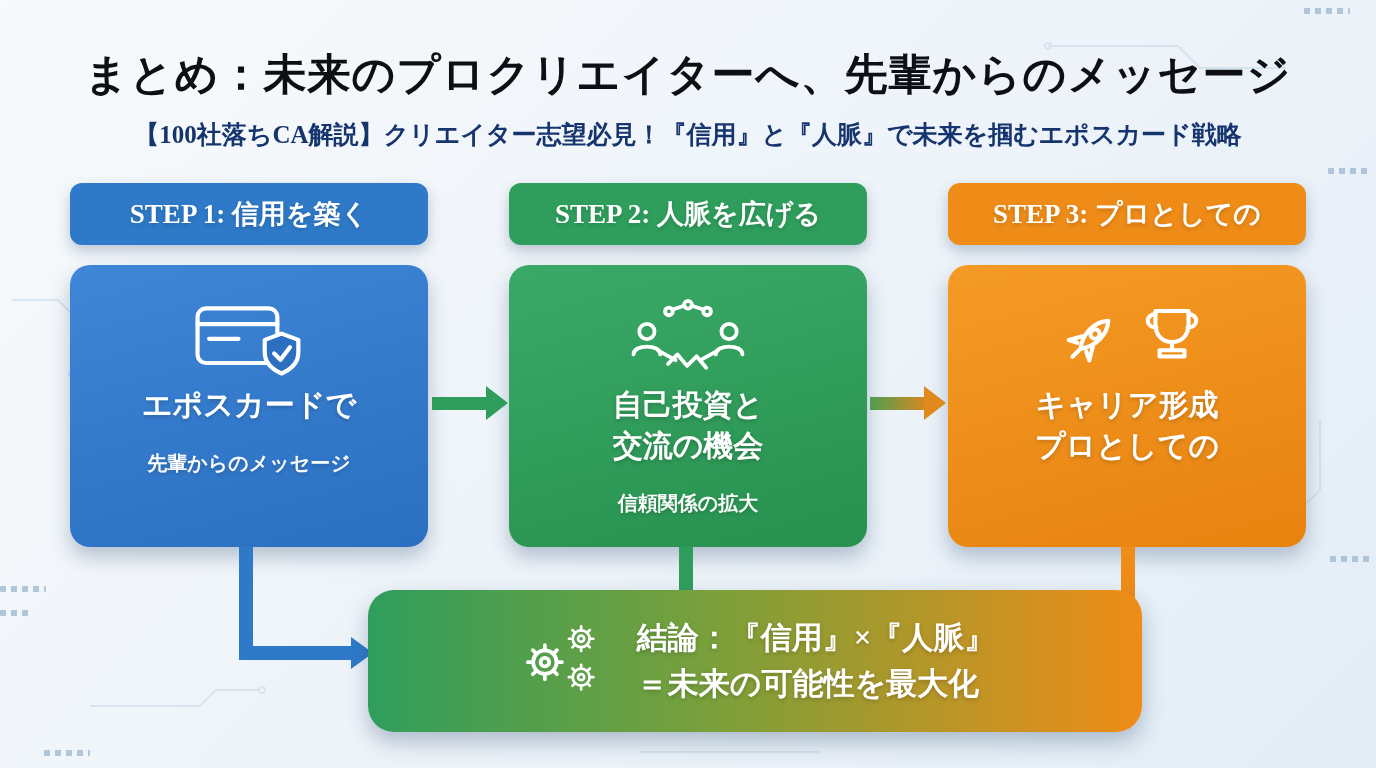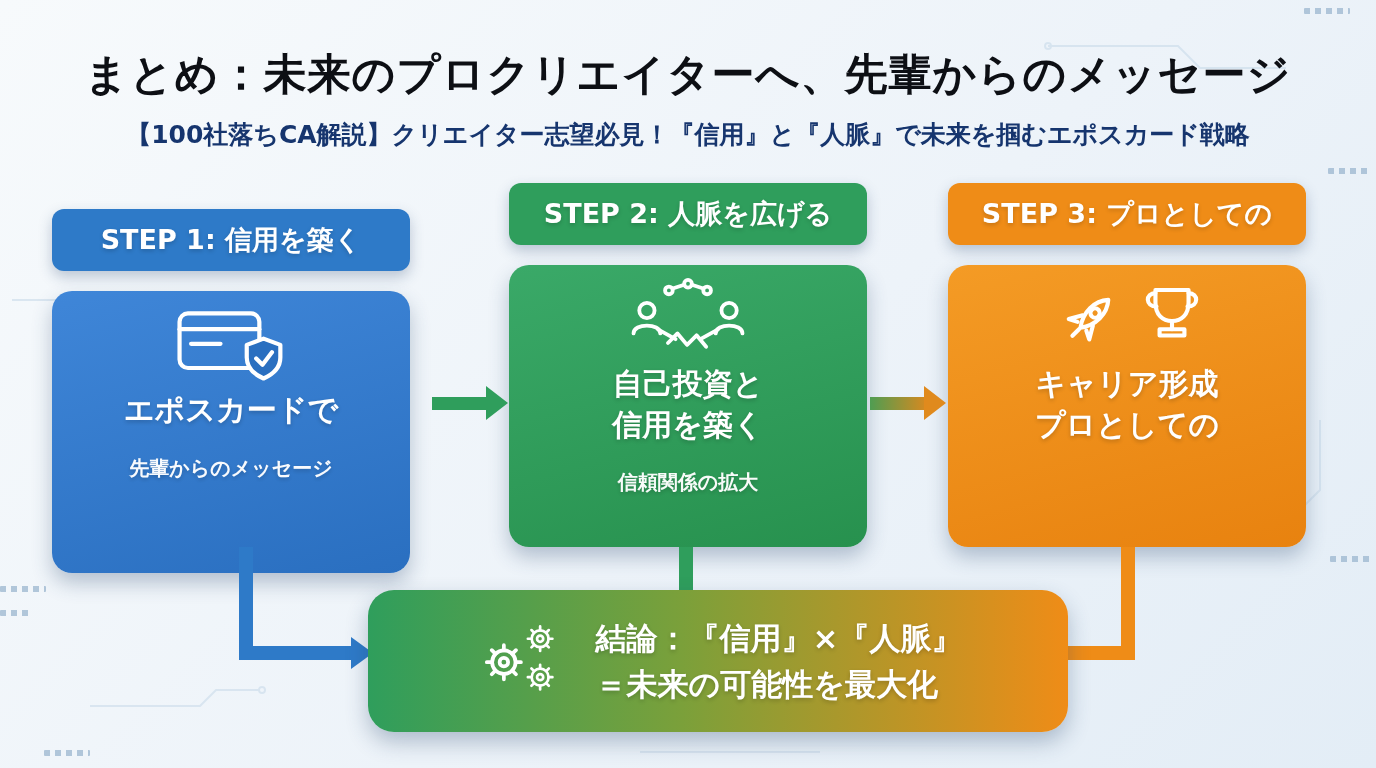--- a/index.html
+++ b/index.html
@@ -5,20 +5,21 @@
   * { margin:0; padding:0; box-sizing:border-box; }
   html,body { width:1376px; height:768px; }
   body {
     font-family:"DejaVu Sans", sans-serif;
     overflow:hidden;
   }
   .canvas {
     position:relative; width:1376px; height:768px;
     background:linear-gradient(135deg,#f7fafc 0%, #edf3f9 55%, #e3edf6 100%);
     overflow:hidden;
+    font-family:Liberation Serif, serif;
   }
   
   .circuit { position:absolute; inset:0; pointer-events:none; }
   .dashes {
     position:absolute; height:6px; width:46px; opacity:.75; border-radius:1px;
     background:repeating-linear-gradient(90deg,#9bb6cf 0 6px, transparent 6px 11px);
   }
   
   .title {
     position:absolute; top:46px; left:0; width:100%; text-align:center;
@@ -33,25 +34,25 @@
     position:absolute; top:183px; height:62px; width:358px;
     border-radius:12px; display:flex; align-items:center; justify-content:center;
     color:#fff; font-size:27px; font-weight:800;
     box-shadow:0 6px 14px rgba(40,70,110,.28);
     text-shadow:0 2px 4px rgba(0,0,0,.18);
   }
   .step-card {
     position:absolute; top:265px; height:282px; width:358px;
     border-radius:20px; color:#fff; text-align:center;
     display:flex; flex-direction:column; align-items:center;
-    padding-top:13px;
+    padding-top:34px;
     box-shadow:0 10px 20px rgba(40,70,110,.30);
     text-shadow:0 2px 4px rgba(0,0,0,.20);
   }
-  .col1 { left:52px;margin-top:26px; }  .col2 { left:509px; }  .col3 { left:948px; }
+  .col1 { left:70px; }  .col2 { left:509px; }  .col3 { left:948px; }
   .hdr-blue   { background:#2e7ac8; }
   .hdr-green  { background:#2f9e5c; }
   .hdr-orange { background:#ef8c17; }
   .card-blue   { background:linear-gradient(165deg,#3f86d8,#2a6fc0); }
   .card-green  { background:linear-gradient(165deg,#3aa968,#27914e); }
   .card-orange { background:linear-gradient(165deg,#f49b25,#e8820f); }
   .card-icon { height:86px; display:flex; align-items:center; justify-content:center; }
   .card-line { font-size:30px; font-weight:800; line-height:1.35; }
   .card-caption { font-size:20px; font-weight:700; margin-top:24px; opacity:.97; }
   
@@ -60,21 +61,21 @@
                   border-top:17px solid transparent; border-bottom:17px solid transparent; }
   
   .v-bar { position:absolute; width:14px; }
   .h-bar { position:absolute; height:14px; }
   .tri-right { position:absolute; width:0; height:0;
                border-top:16px solid transparent; border-bottom:16px solid transparent; }
   .tri-left  { position:absolute; width:0; height:0;
                border-top:16px solid transparent; border-bottom:16px solid transparent; }
   
   .conclusion {
-    position:absolute; left:368px; top:590px; width:700px; height:142px;
+    position:absolute; left:368px; top:590px; width:774px; height:142px;
     border-radius:26px;
     background:linear-gradient(90deg,#2f9e5c 0%, #7ba03a 45%, #ef8c17 100%);
     box-shadow:0 10px 22px rgba(40,70,110,.32);
     display:flex; align-items:center; justify-content:center; gap:26px;
     color:#fff; text-shadow:0 2px 4px rgba(0,0,0,.20);
   }
   .conclusion-text { font-size:31px; font-weight:800; line-height:1.5; text-align:left; }
   svg.icon { stroke:#fff; fill:none; stroke-width:4; stroke-linecap:round; stroke-linejoin:round; }
 </style>
 </head>
@@ -136,21 +137,21 @@
         <circle cx="22" cy="34" r="8"></circle>
         <circle cx="108" cy="34" r="8"></circle>
         <path d="M8,58 C8,47 36,47 36,58"></path>
         <path d="M94,58 C94,47 122,47 122,58"></path>
         <line x1="34" y1="54" x2="52" y2="64"></line>
         <line x1="96" y1="54" x2="78" y2="64"></line>
         <polyline points="44,68 54,58 64,70 74,60 84,72"></polyline>
       </svg>
     </div>
     <div class="card-line">自己投資と</div>
-    <div class="card-line">信用を築く</div>
+    <div class="card-line">交流の機会</div>
     <div class="card-caption">信頼関係の拡大</div>
   </div>
 
   <div class="step-header hdr-orange col3">
     <span>STEP 3: プロとしての</span>
   </div>
   <div class="step-card card-orange col3">
     <div class="card-icon">
       <svg class="icon" width="150" height="80" viewBox="0 0 145 72">
         <g transform="translate(36,34) rotate(45)">

